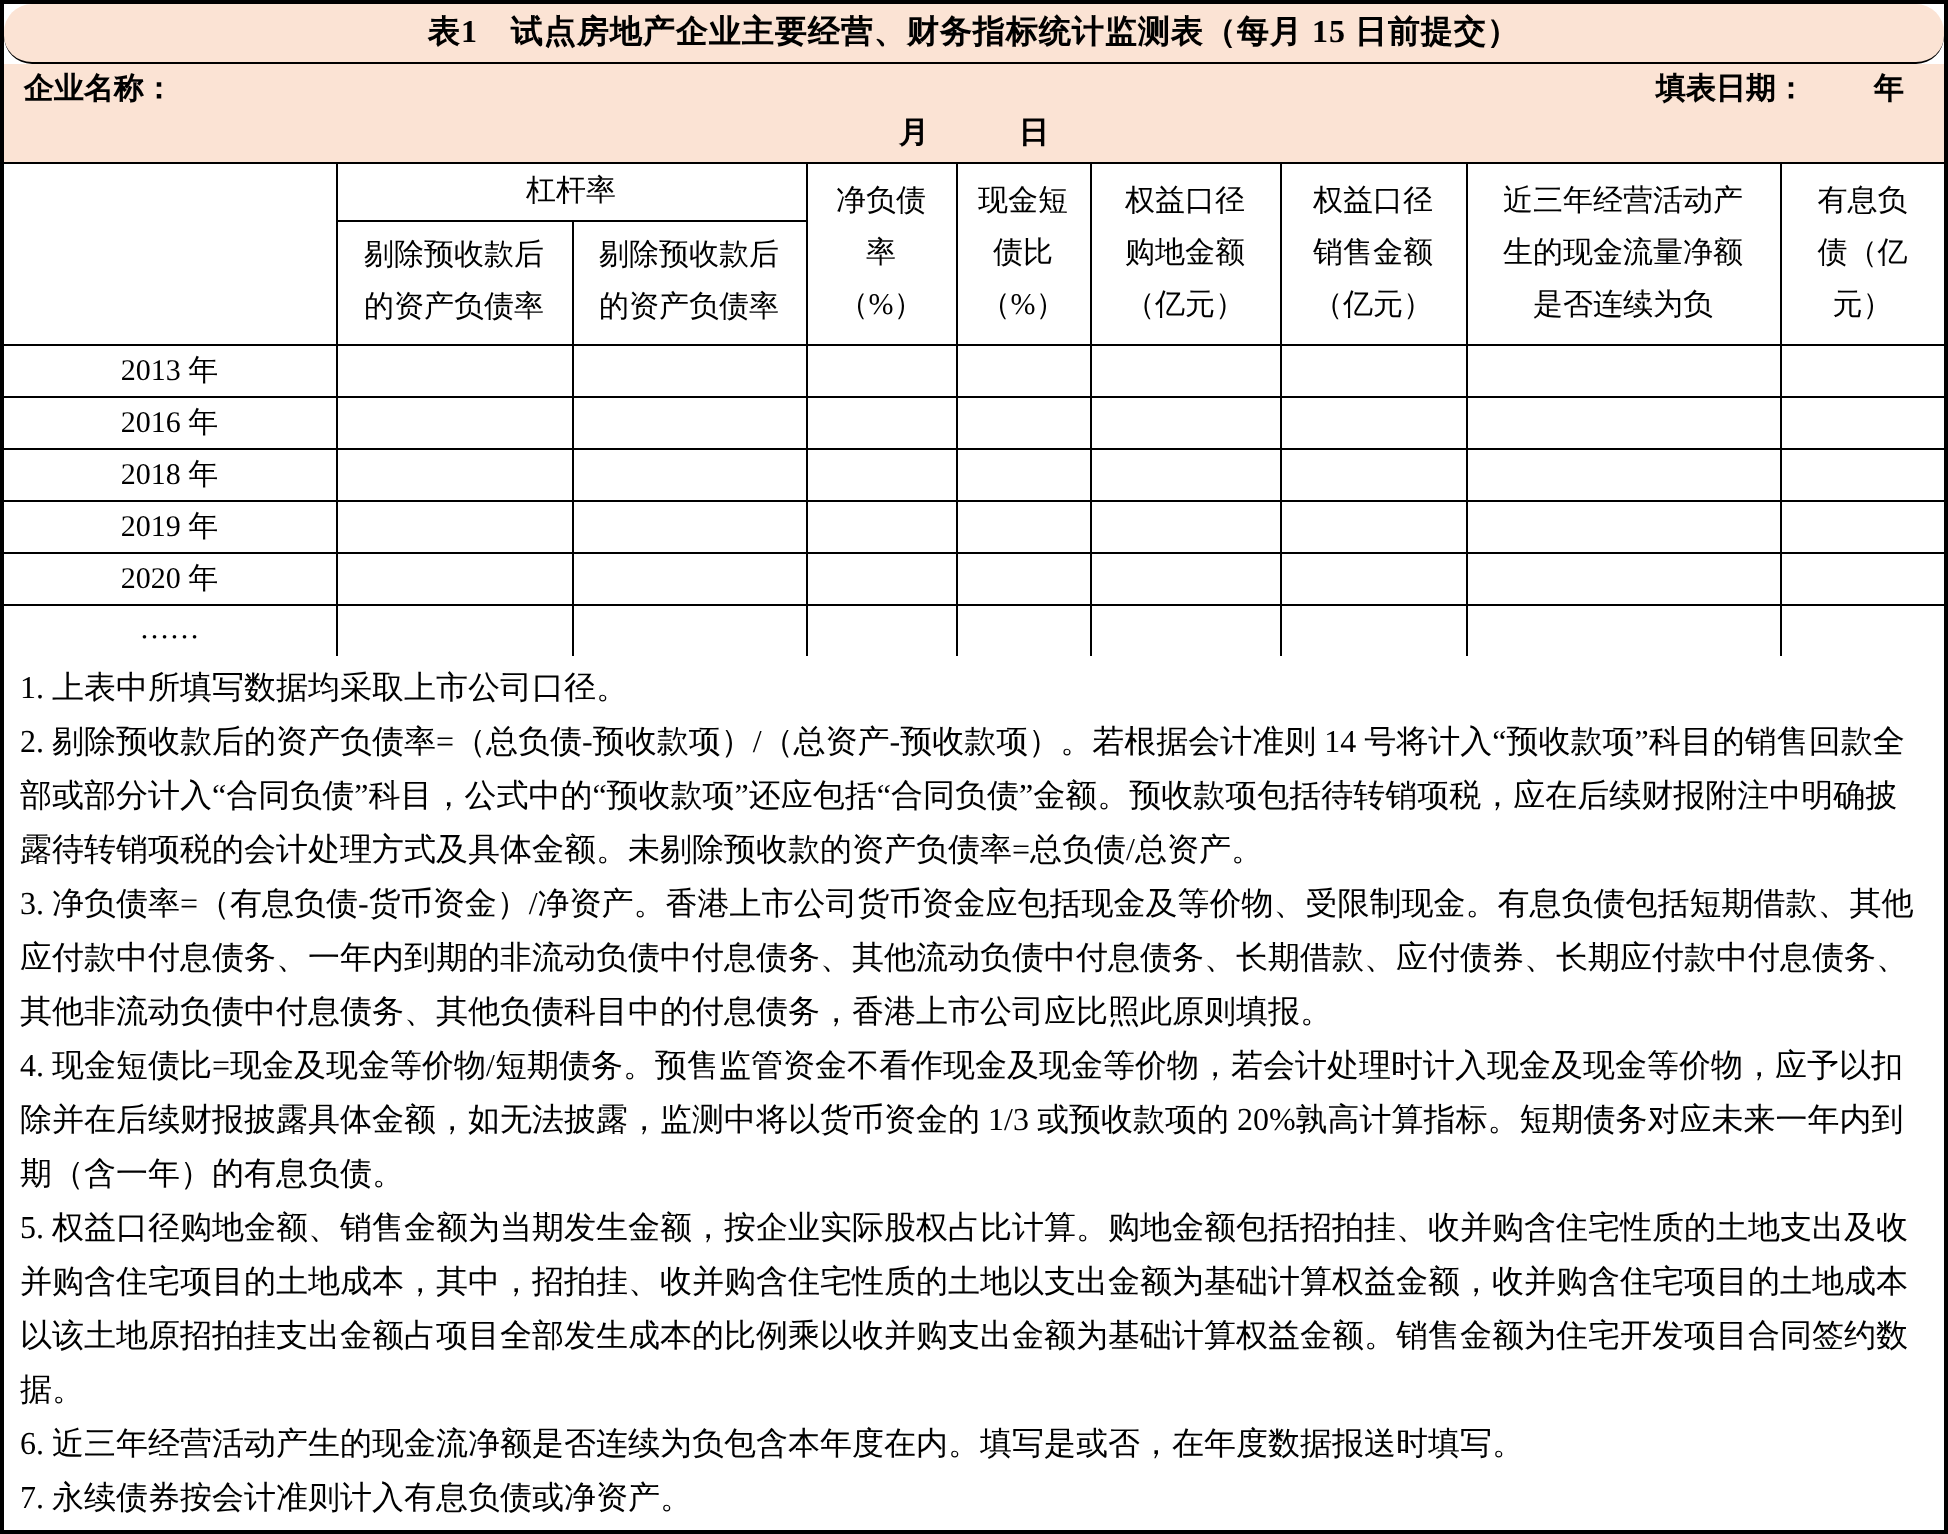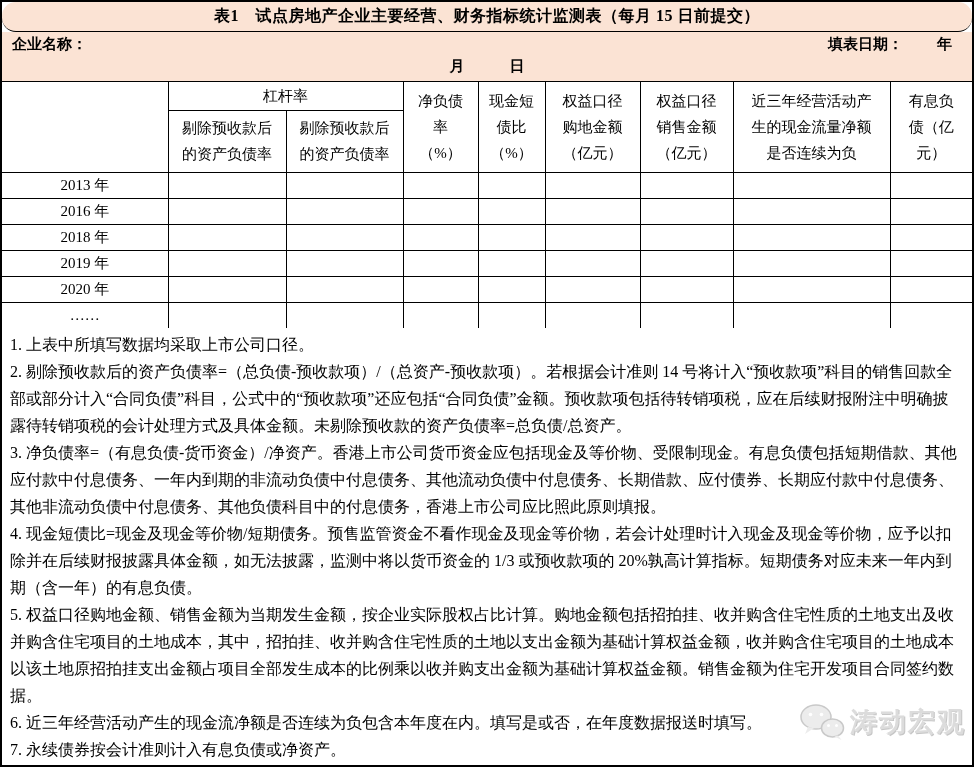--- a/index.html
+++ b/index.html
@@ -231,34 +231,15 @@
 
   <div class="notes">
     <p>1. 上表中所填写数据均采取上市公司口径。</p>
     <p>2. 剔除预收款后的资产负债率=（总负债-预收款项）/（总资产-预收款项）。若根据会计准则 14 号将计入“预收款项”科目的销售回款全部或部分计入“合同负债”科目，公式中的“预收款项”还应包括“合同负债”金额。预收款项包括待转销项税，应在后续财报附注中明确披露待转销项税的会计处理方式及具体金额。未剔除预收款的资产负债率=总负债/总资产。</p>
     <p>3. 净负债率=（有息负债-货币资金）/净资产。香港上市公司货币资金应包括现金及等价物、受限制现金。有息负债包括短期借款、其他应付款中付息债务、一年内到期的非流动负债中付息债务、其他流动负债中付息债务、长期借款、应付债券、长期应付款中付息债务、其他非流动负债中付息债务、其他负债科目中的付息债务，香港上市公司应比照此原则填报。</p>
     <p>4. 现金短债比=现金及现金等价物/短期债务。预售监管资金不看作现金及现金等价物，若会计处理时计入现金及现金等价物，应予以扣除并在后续财报披露具体金额，如无法披露，监测中将以货币资金的 1/3 或预收款项的 20%孰高计算指标。短期债务对应未来一年内到期（含一年）的有息负债。</p>
     <p>5. 权益口径购地金额、销售金额为当期发生金额，按企业实际股权占比计算。购地金额包括招拍挂、收并购含住宅性质的土地支出及收并购含住宅项目的土地成本，其中，招拍挂、收并购含住宅性质的土地以支出金额为基础计算权益金额，收并购含住宅项目的土地成本以该土地原招拍挂支出金额占项目全部发生成本的比例乘以收并购支出金额为基础计算权益金额。销售金额为住宅开发项目合同签约数据。</p>
     <p>6. 近三年经营活动产生的现金流净额是否连续为负包含本年度在内。填写是或否，在年度数据报送时填写。</p>
     <p>7. 永续债券按会计准则计入有息负债或净资产。</p>
 
-    <div class="watermark">
-      <span class="wechat-icon">
-        <svg width="46" height="38" viewBox="0 0 46 38" xmlns="http://www.w3.org/2000/svg">
-          <g stroke="#c9c9c9" stroke-width="1.5" fill="#ececec">
-            <ellipse cx="17" cy="14" rx="15" ry="12"></ellipse>
-            <polygon points="9,24 6,31 15,25" stroke="none"></polygon>
-            <ellipse cx="33.5" cy="25" rx="11" ry="9"></ellipse>
-            <polygon points="39,32.5 42.5,37 35.5,33.5" stroke="none"></polygon>
-          </g>
-          <g fill="#ffffff">
-            <circle cx="11.5" cy="11.5" r="1.8"></circle>
-            <circle cx="22.5" cy="11.5" r="1.8"></circle>
-            <circle cx="29.5" cy="22.5" r="1.5"></circle>
-            <circle cx="37.5" cy="22.5" r="1.5"></circle>
-          </g>
-        </svg>
-      </span>
-      <span class="watermark-text">涛动宏观</span>
-    </div>
   </div>
 
 </div>
 
 </body></html>

